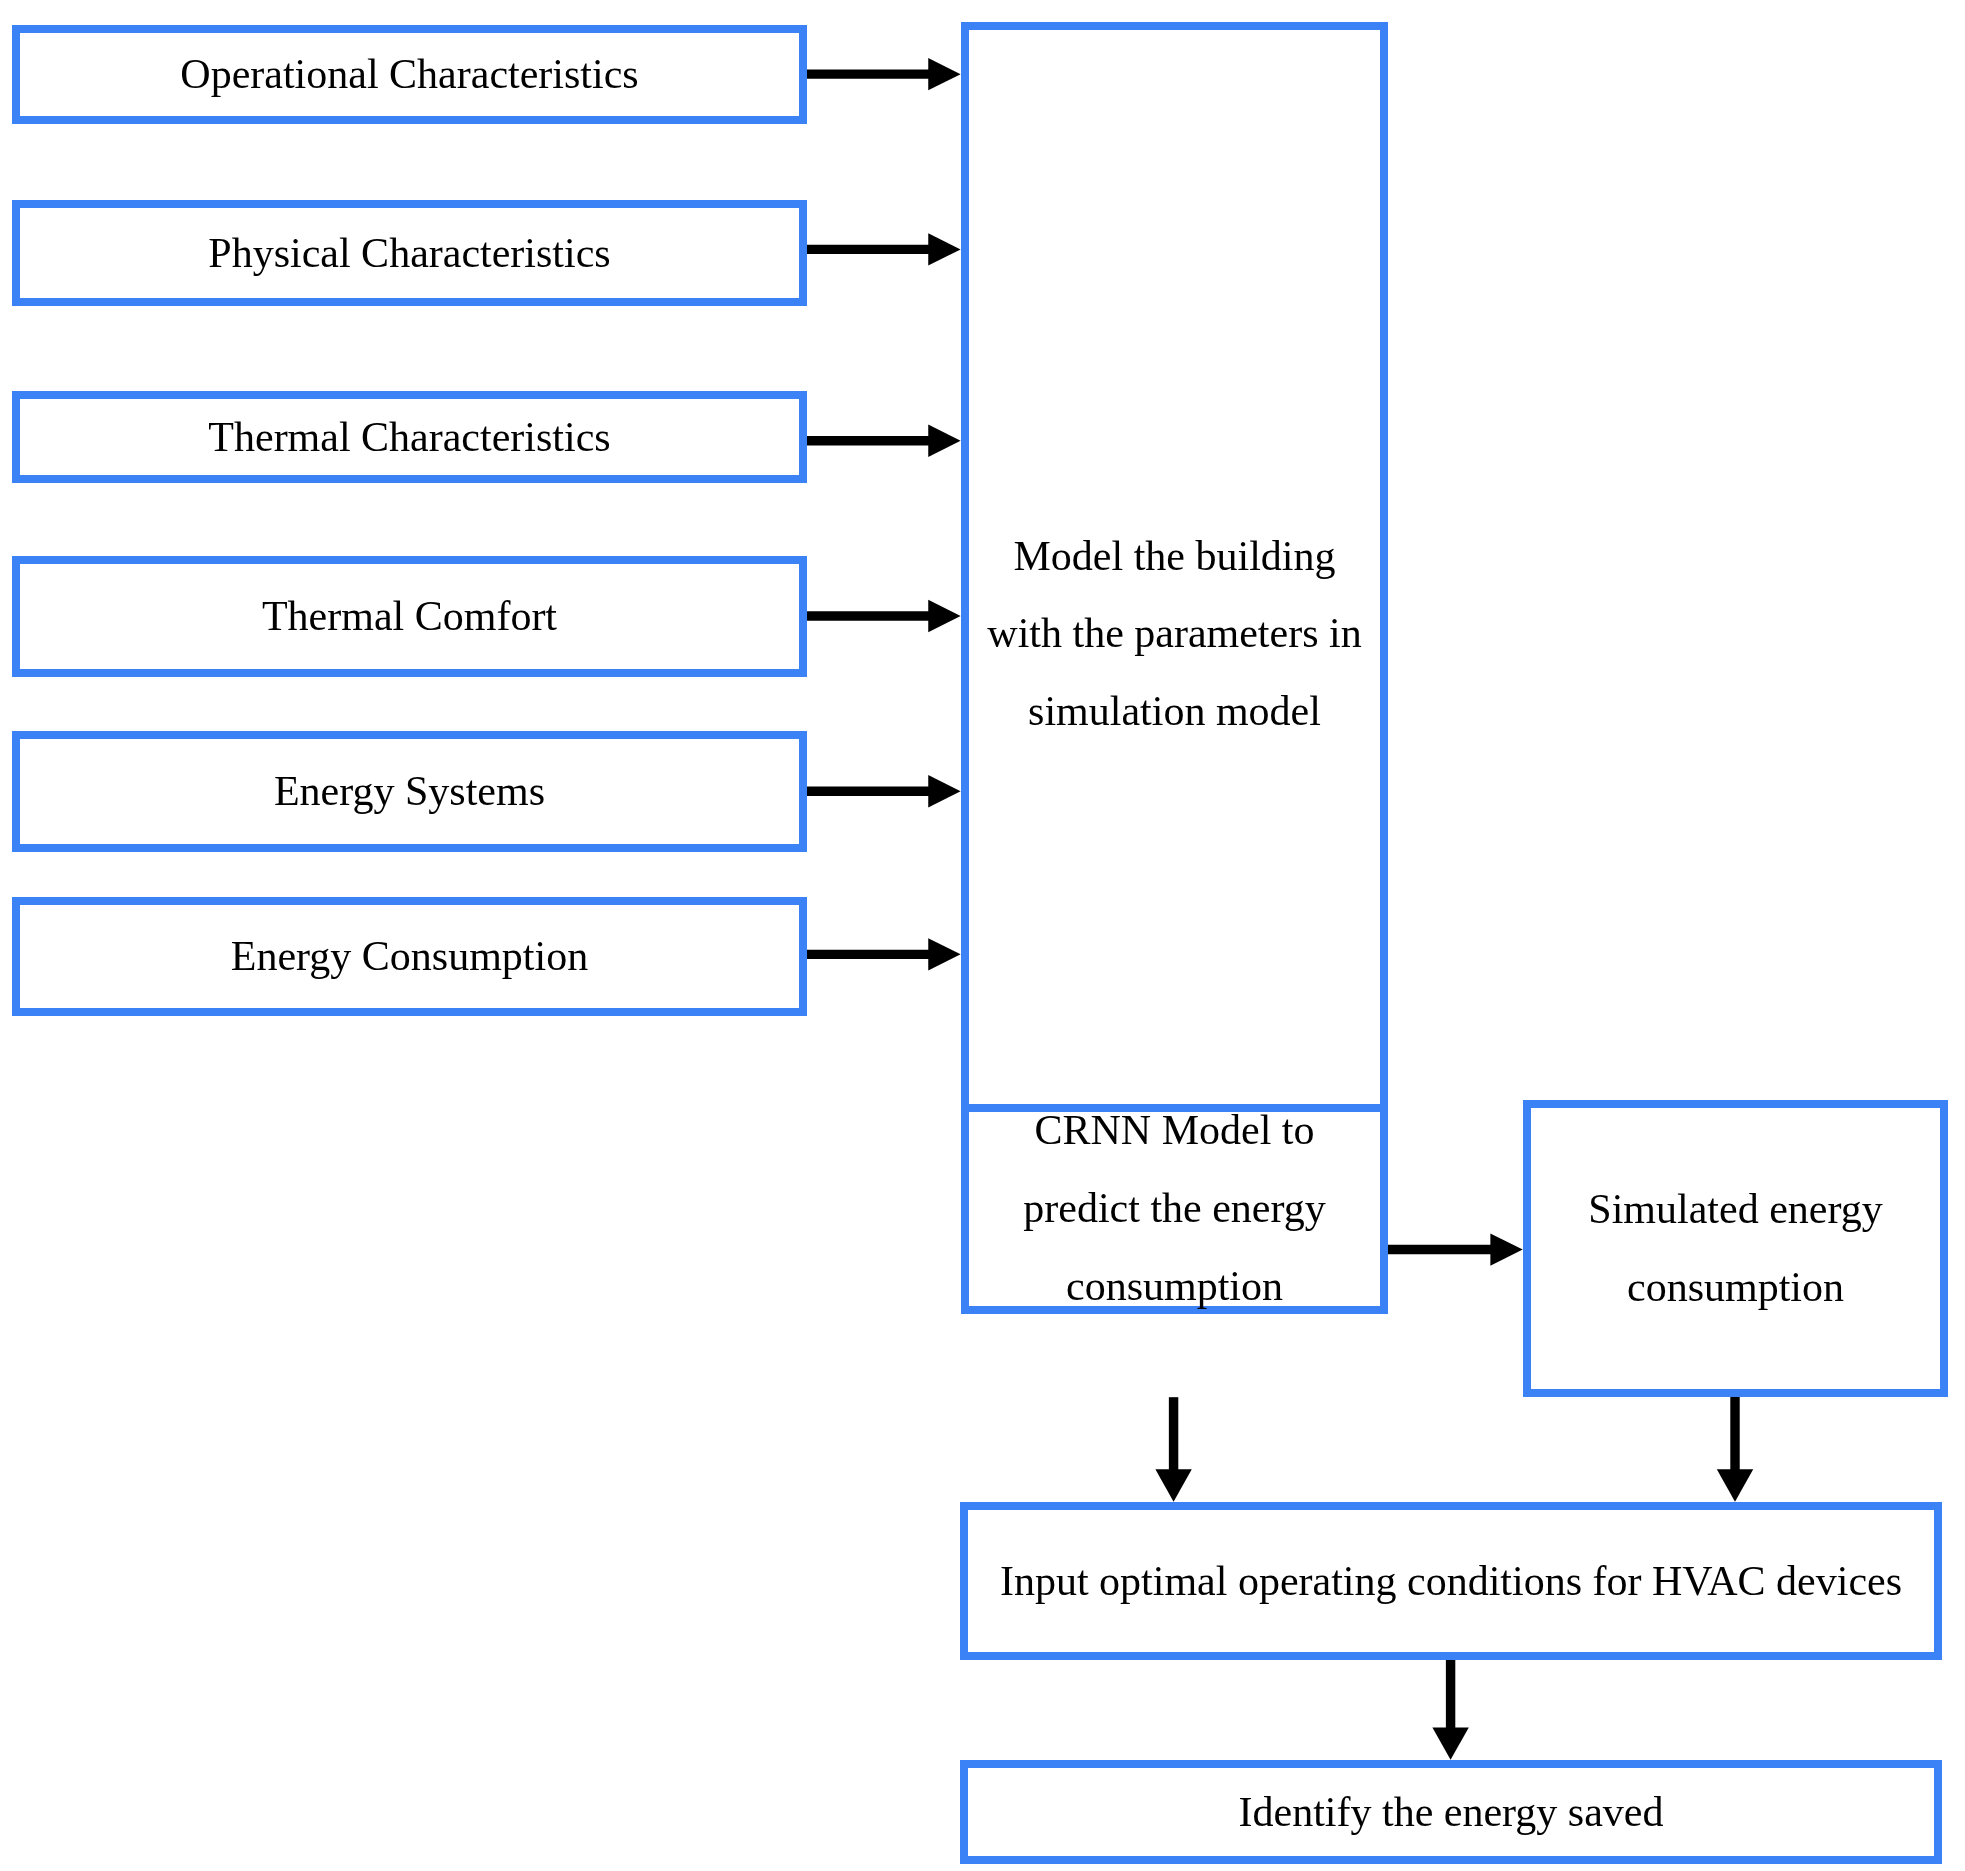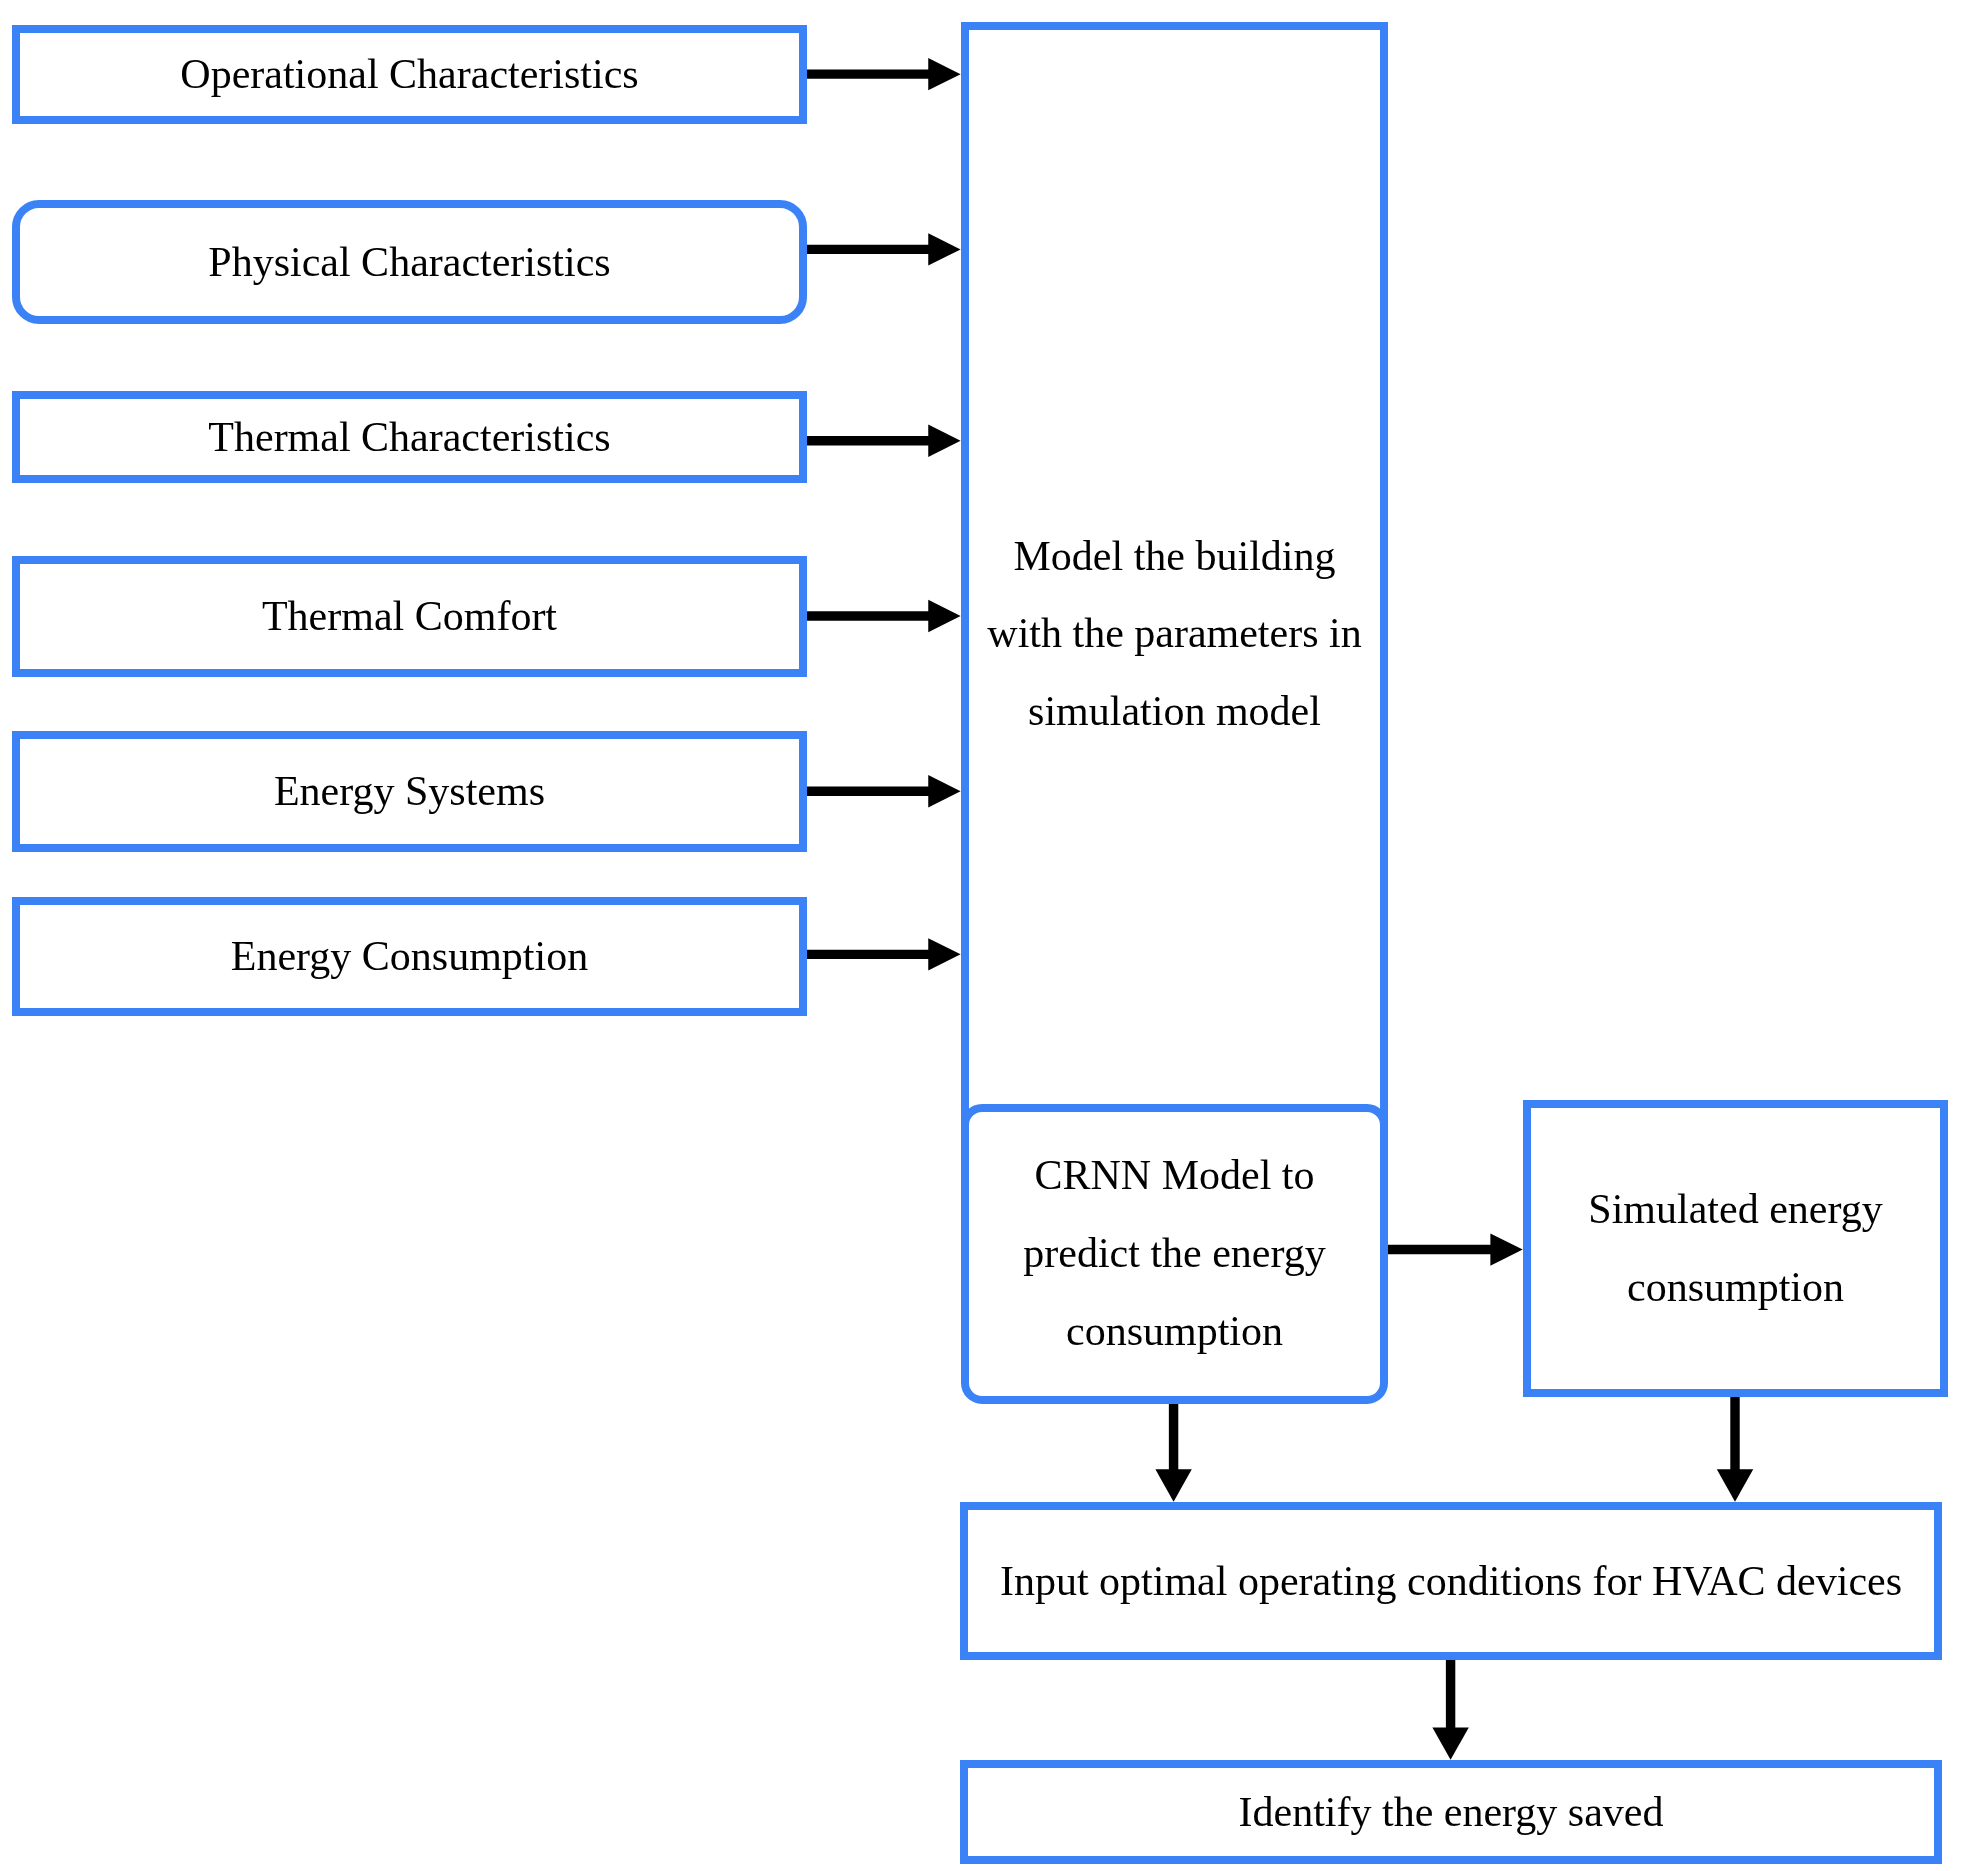--- a/index.html
+++ b/index.html
@@ -21,28 +21,28 @@
     justify-content: center;
     text-align: center;
     font-size: 42px;
     line-height: 1.2;
   }
   .box .lines span { display: block; }
   .multiline { line-height: 1.85; }
   
   .input-box { left: 12px; width: 795px; }
   #in0 { top: 25px;   height: 99px; }
-  #in1 { top: 200px;  height: 124px; border-radius: 27px; }
+  #in1 { top: 200px;  height: 106px; }
   #in2 { top: 391px;  height: 92px; }
   #in3 { top: 556px;  height: 121px; }
   #in4 { top: 731px; height: 121px; }
   #in5 { top: 897px; height: 119px; }
   
   #model-box     { left: 961px; top: 21.6px;   width: 427px;  height: 1225px; }
-  #crnn-box      { left: 961px; top: 1104px; width: 427px;  height: 300px; border-radius: 21px; }
+  #crnn-box      { left: 961px; top: 1104px; width: 427px;  height: 210px; }
   #simulated-box { left: 1523px; top: 1100px; width: 425px;  height: 297px; }
   #hvac-box      { left: 960px; top: 1502px; width: 982px; height: 158px; }
   #identify-box  { left: 960px; top: 1760px; width: 982px; height: 104px; }
   #arrow-layer {
     position: absolute;
     left: 0; top: 0;
     width: 1965px; height: 1871px;
     pointer-events: none;
   }
   #arrow-layer line { stroke: #000000; stroke-width: 14; }

